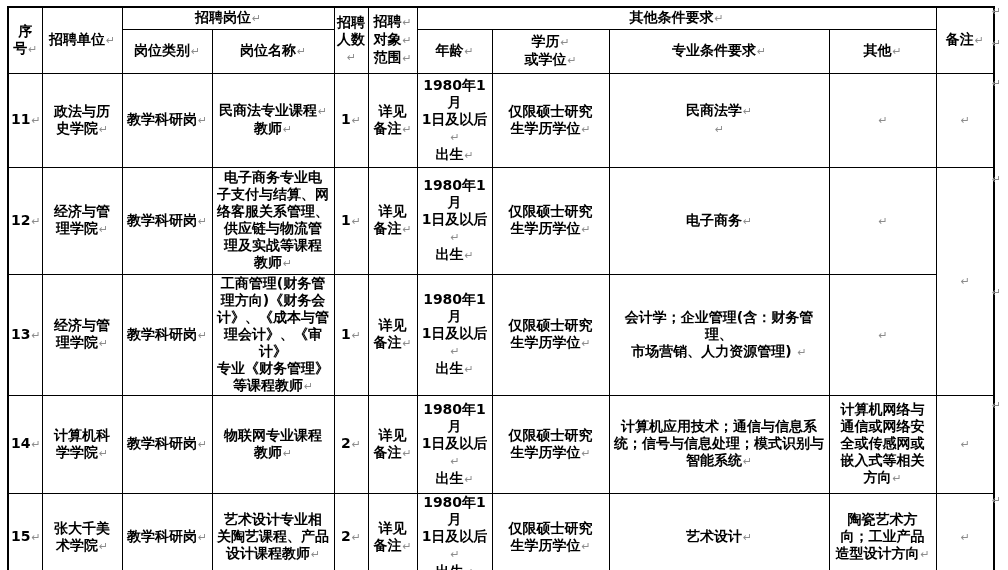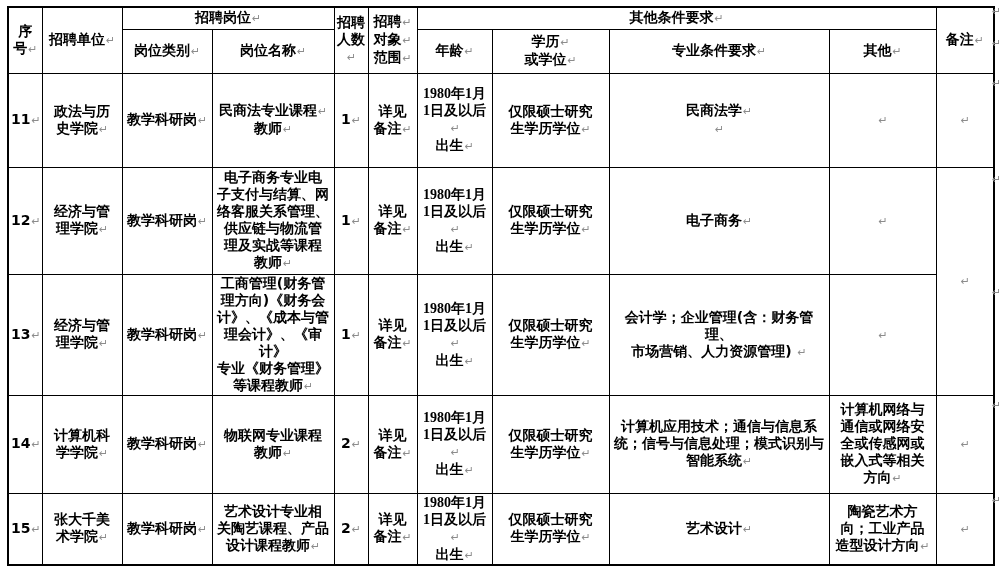--- a/index.html
+++ b/index.html
@@ -10,21 +10,21 @@
     border-collapse:collapse;table-layout:fixed;
     border:2px solid #000;
   }
   table.doc td{
     border:1px solid #000;
     text-align:center;vertical-align:middle;
     padding:0 2px;
     font-size:14px;font-weight:bold;line-height:17px;
     overflow:hidden;
   }
-  td.age{font-size:13px;line-height:16px;font-family:Liberation Serif, serif;}
+  td.age{font-size:13px;line-height:16px;}
   td.major{font-size:13.5px;}
   .pmark{color:#8c8c8c;font-size:11px;font-weight:normal;margin-left:1px;}
   .row-end{position:absolute;left:991px;color:#8c8c8c;font-size:12px;font-weight:normal;}
   td.soft-bottom{border-bottom:1px solid #b5b5b5;}
   td.soft-top{border-top:1px solid #b5b5b5;}
 </style>
 </head>
 <body>
 
 <div class="sheet">

